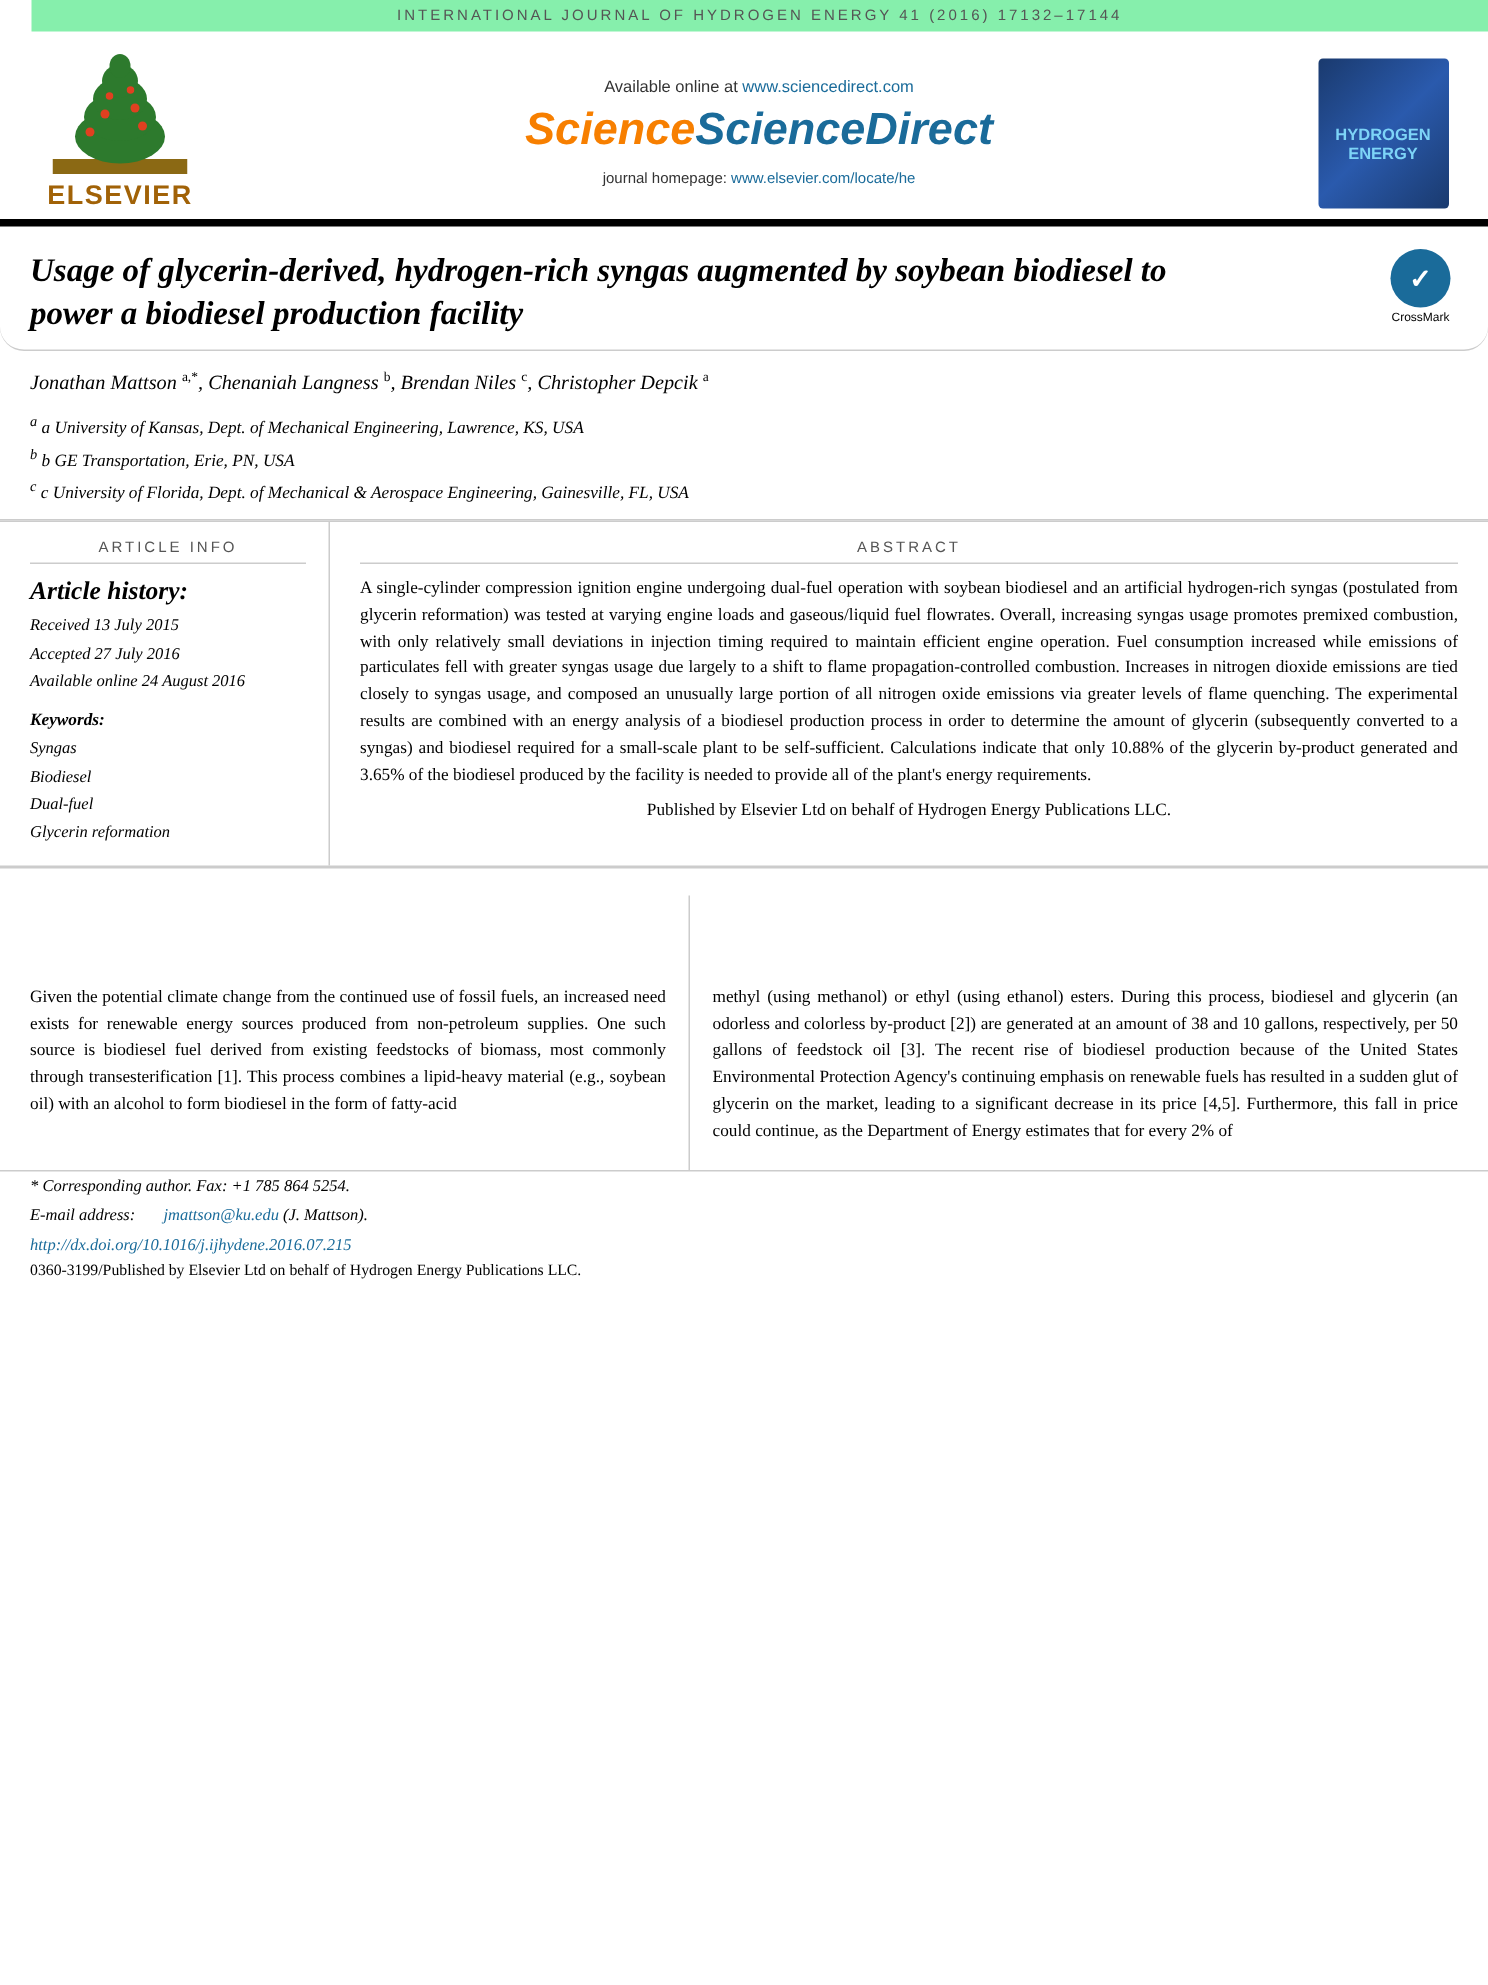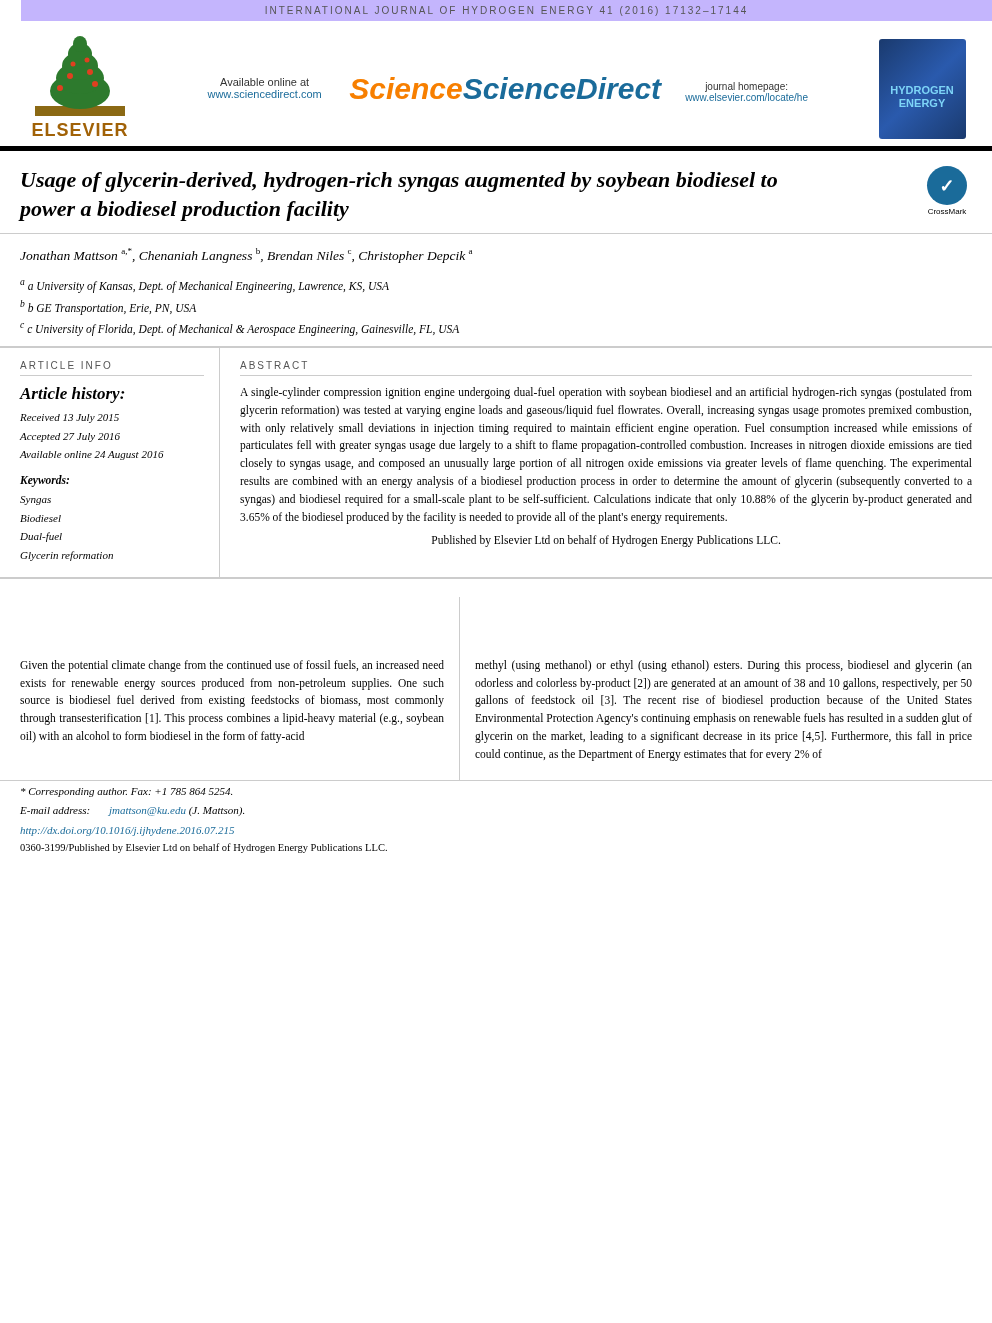--- a/index.html
+++ b/index.html
@@ -7,21 +7,21 @@
       font-family: 'Times New Roman', Times, serif;
       background: #fff;
       color: #000;
       font-size: 13px;
       width: 992px;
       min-height: 1323px;
     }
 
     
     .journal-bar {
-      background: #c4b5fd;
+      background: #86efac;
       text-align: center;
       padding: 5px;
       font-size: 10px;
       letter-spacing: 2px;
       color: #555;
       font-family: Arial, sans-serif;
       text-transform: uppercase;
       margin-left: 21px;
     }
 
@@ -60,20 +60,21 @@
       font-family: Arial, sans-serif;
       letter-spacing: 1px;
       margin-top: 4px;
     }
 
     .header-center {
       flex: 1;
       text-align: center;
       padding: 10px 20px;
       display: flex;
+      flex-direction: column;
       align-items: center;
       justify-content: center;
     }
 
     .available-online {
       font-size: 11px;
       color: #333;
       font-family: Arial, sans-serif;
       margin-bottom: 2px;
     }
@@ -153,20 +154,21 @@
       border-radius: 50%;
       background: radial-gradient(circle, #ff6600, #cc3300);
       margin-top: 4px;
     }
 
     
     .title-section {
       padding: 15px 20px 10px 20px;
       border-bottom: 1px solid #ccc;
       position: relative;
+      border-radius: 16px;
     }
 
     .article-title {
       font-size: 22px;
       font-weight: bold;
       font-style: italic;
       color: #000;
       line-height: 1.3;
       max-width: 780px;
     }
@@ -252,20 +254,21 @@
 
     .section-heading {
       font-size: 10px;
       letter-spacing: 2px;
       font-family: Arial, sans-serif;
       color: #555;
       text-transform: uppercase;
       margin-bottom: 8px;
       border-bottom: 1px solid #ccc;
       padding-bottom: 4px;
+      text-align: center;
     }
 
     .article-info-label {
       font-size: 17px;
       font-style: italic;
       font-weight: bold;
       margin-bottom: 4px;
     }
 
     .article-info-line {

